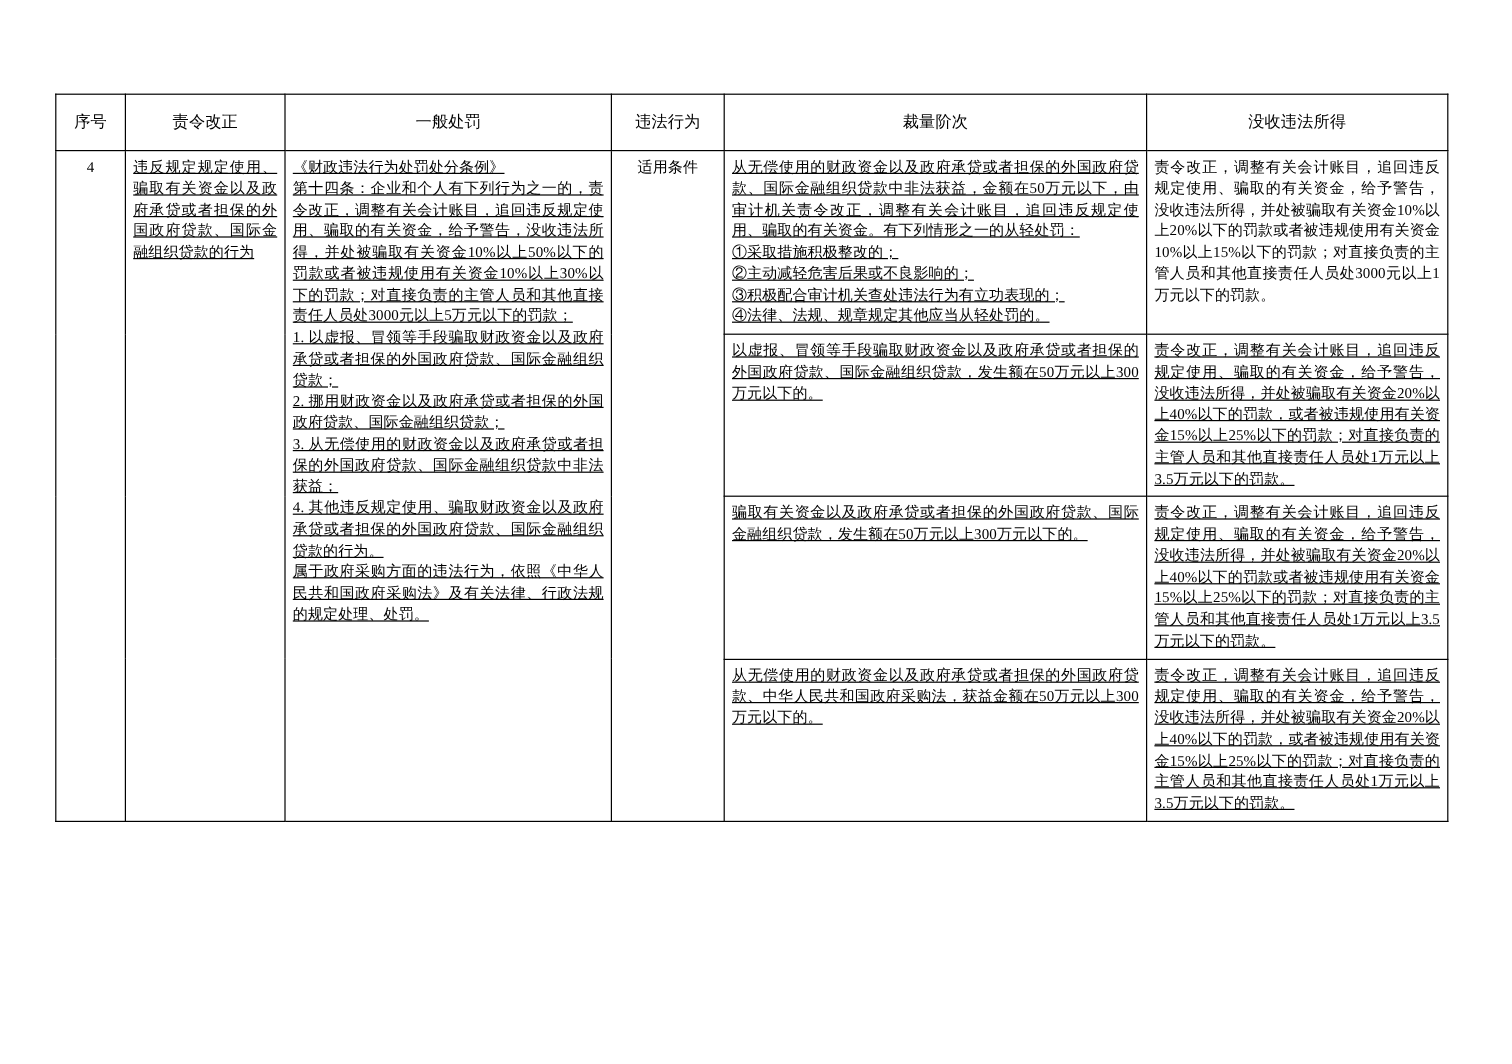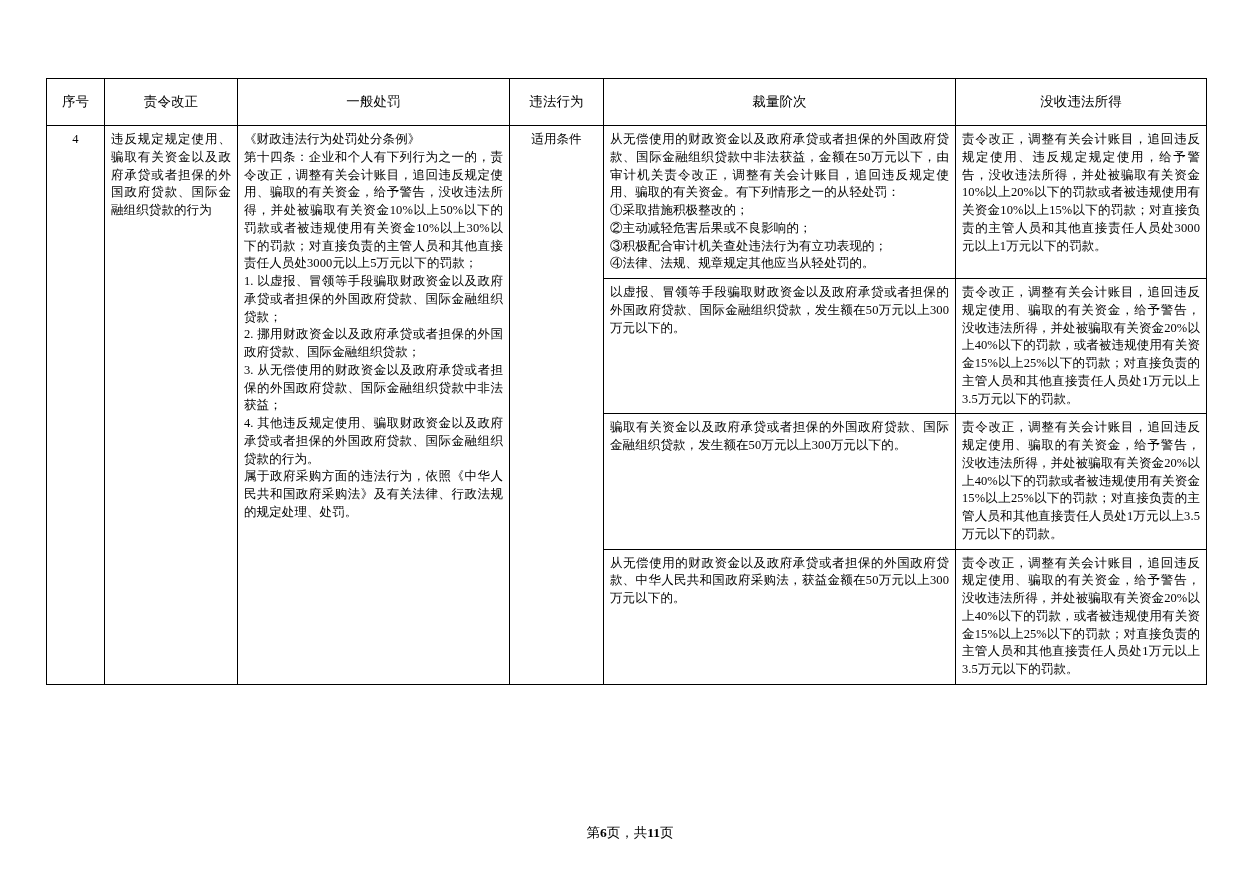--- a/index.html
+++ b/index.html
@@ -46,20 +46,21 @@
     font-size: 13.5px;
     height: 38px;
     padding: 4px 4px;
   }
   td.center-mid {
     text-align: center;
     vertical-align: middle;
   }
   td.v-mid {
     vertical-align: middle;
+    text-decoration: underline;
   }
   .col-seq { width: 58px; }
   .col-act { width: 133px; }
   .col-basis { width: 272px; }
   .col-stage { width: 94px; }
   .col-cond { width: 352px; }
   .col-std { width: 251px; }
 
   .cell-text {
     display: block;
@@ -121,21 +122,21 @@
         </td>
         <td class="center-mid" rowspan="4">适用条件</td>
         <td class="v-mid">
           <span class="cell-text">从无偿使用的财政资金以及政府承贷或者担保的外国政府贷款、国际金融组织贷款中非法获益，金额在50万元以下，由审计机关责令改正，调整有关会计账目，追回违反规定使用、骗取的有关资金。有下列情形之一的从轻处罚：
 ①采取措施积极整改的；
 ②主动减轻危害后果或不良影响的；
 ③积极配合审计机关查处违法行为有立功表现的；
 ④法律、法规、规章规定其他应当从轻处罚的。</span>
         </td>
         <td>
-          <span class="cell-text">责令改正，调整有关会计账目，追回违反规定使用、违反规定规定使用，给予警告，没收违法所得，并处被骗取有关资金10%以上20%以下的罚款或者被违规使用有关资金10%以上15%以下的罚款；对直接负责的主管人员和其他直接责任人员处3000元以上1万元以下的罚款。</span>
+          <span class="cell-text">责令改正，调整有关会计账目，追回违反规定使用、骗取的有关资金，给予警告，没收违法所得，并处被骗取有关资金10%以上20%以下的罚款或者被违规使用有关资金10%以上15%以下的罚款；对直接负责的主管人员和其他直接责任人员处3000元以上1万元以下的罚款。</span>
         </td>
       </tr>
       <tr>
         <td class="v-mid">
           <span class="cell-text">以虚报、冒领等手段骗取财政资金以及政府承贷或者担保的外国政府贷款、国际金融组织贷款，发生额在50万元以上300万元以下的。</span>
         </td>
         <td class="v-mid">
           <span class="cell-text">责令改正，调整有关会计账目，追回违反规定使用、骗取的有关资金，给予警告，没收违法所得，并处被骗取有关资金20%以上40%以下的罚款，或者被违规使用有关资金15%以上25%以下的罚款；对直接负责的主管人员和其他直接责任人员处1万元以上3.5万元以下的罚款。</span>
         </td>
       </tr>
@@ -151,17 +152,14 @@
         <td class="v-mid">
           <span class="cell-text">从无偿使用的财政资金以及政府承贷或者担保的外国政府贷款、中华人民共和国政府采购法，获益金额在50万元以上300万元以下的。</span>
         </td>
         <td class="v-mid">
           <span class="cell-text">责令改正，调整有关会计账目，追回违反规定使用、骗取的有关资金，给予警告，没收违法所得，并处被骗取有关资金20%以上40%以下的罚款，或者被违规使用有关资金15%以上25%以下的罚款；对直接负责的主管人员和其他直接责任人员处1万元以上3.5万元以下的罚款。</span>
         </td>
       </tr>
     </tbody>
   </table>
 
-  <div class="footer">
-    <span>第</span><span class="num">6</span><span>页，共</span><span class="num">11</span><span>页</span>
-  </div>
 
 </div>
 
 </body></html>

